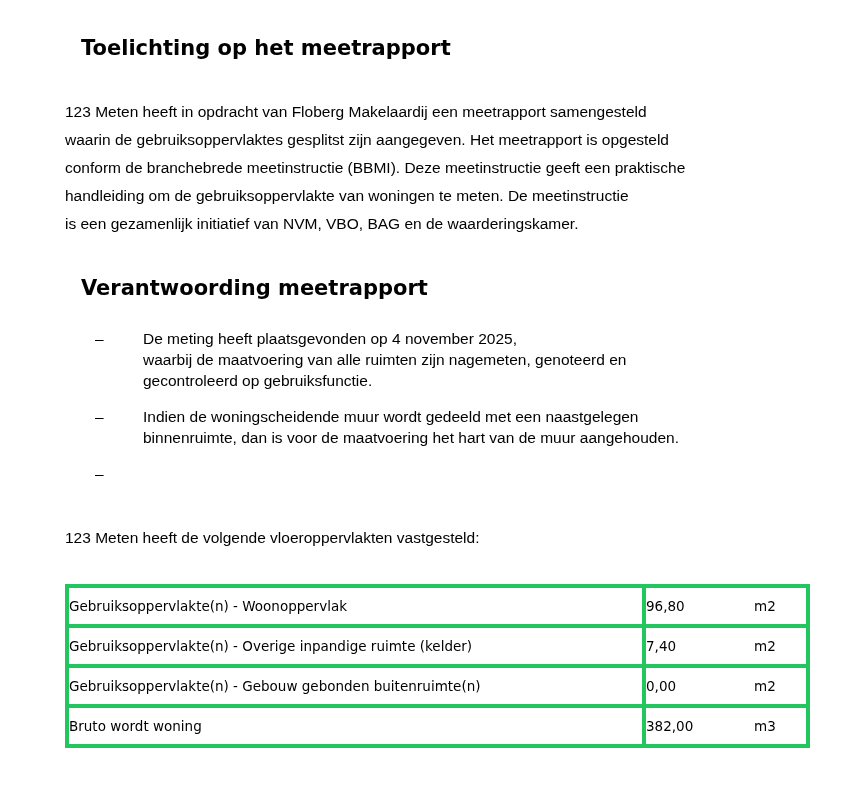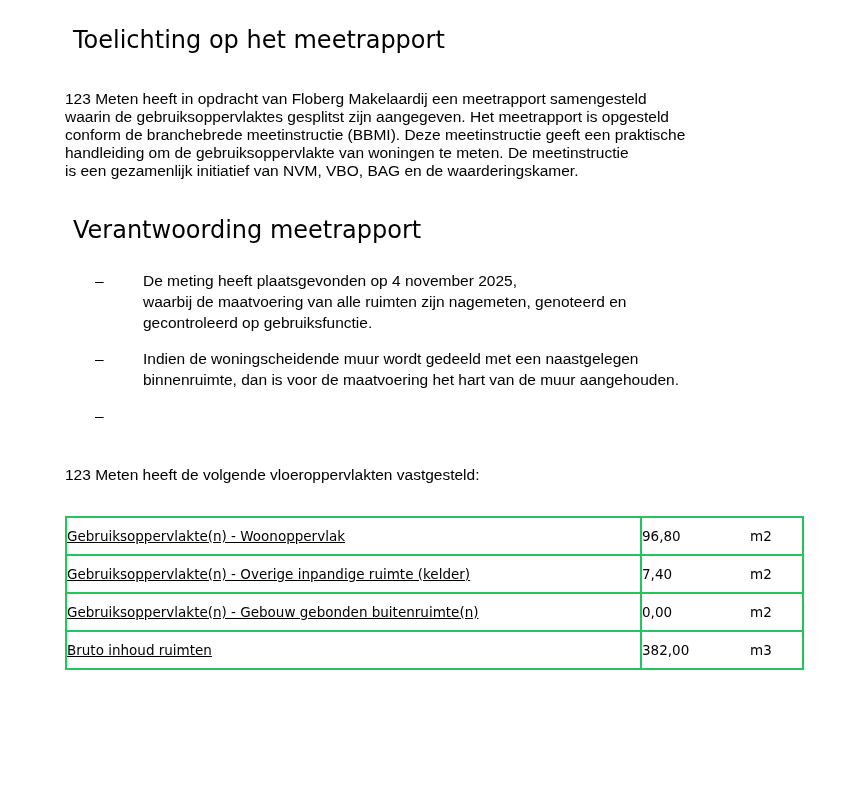--- a/index.html
+++ b/index.html
@@ -15,33 +15,33 @@
     font-family: "Liberation Sans", sans-serif;
   }
   .page {
     box-sizing: border-box;
     width: 866px;
     height: 795px;
     padding: 16px 55px 0 65px;
   }
   .section-title {
     font-family: "DejaVu Sans", sans-serif;
-    font-size: 24px;
-    font-weight: 400;
+    font-size: 21px;
+    font-weight: 700;
     line-height: 32px;
-    margin: 8px;
+    margin: 16px;
     letter-spacing: 0;
   }
   .title-verantwoording {
     margin-top: 34px;
   }
   .body-text {
     font-family: "Liberation Sans", sans-serif;
     font-size: 15.5px;
-    line-height: 18px;
+    line-height: 28px;
     margin: 34px 0 0 0;
     white-space: pre-line;
   }
   ul.bullets {
     list-style: none;
     margin: 24px 0 0 0;
     padding: 0;
   }
   ul.bullets li {
     display: flex;
@@ -64,25 +64,24 @@
   }
   table.measure {
     border-collapse: collapse;
     margin-top: 32px;
     width: 733px;
     table-layout: fixed;
     font-family: "DejaVu Sans", sans-serif;
     font-size: 13.5px;
   }
   table.measure td {
-    border: 2px solid #22c55e;
+    border: 4px solid #22c55e;
     height: 36px;
     padding: 0;
     vertical-align: middle;
-    text-decoration: underline;
   }
   td.label-cell {
     width: 573px;
     padding-left: 4px;
   }
   td.value-cell {
     width: 160px;
     white-space: nowrap;
   }
   td.value-cell .num {
@@ -138,19 +137,19 @@
         </tr>
         <tr>
           <td class="label-cell">Gebruiksoppervlakte(n) - Overige inpandige ruimte (kelder)</td>
           <td class="value-cell"><span class="num">7,40</span><span class="unit">m2</span></td>
         </tr>
         <tr>
           <td class="label-cell">Gebruiksoppervlakte(n) - Gebouw gebonden buitenruimte(n)</td>
           <td class="value-cell"><span class="num">0,00</span><span class="unit">m2</span></td>
         </tr>
         <tr>
-          <td class="label-cell">Bruto inhoud ruimten</td>
+          <td class="label-cell">Bruto wordt woning</td>
           <td class="value-cell"><span class="num">382,00</span><span class="unit">m3</span></td>
         </tr>
       </tbody>
   </table>
 
 </div>
 
 </body></html>

